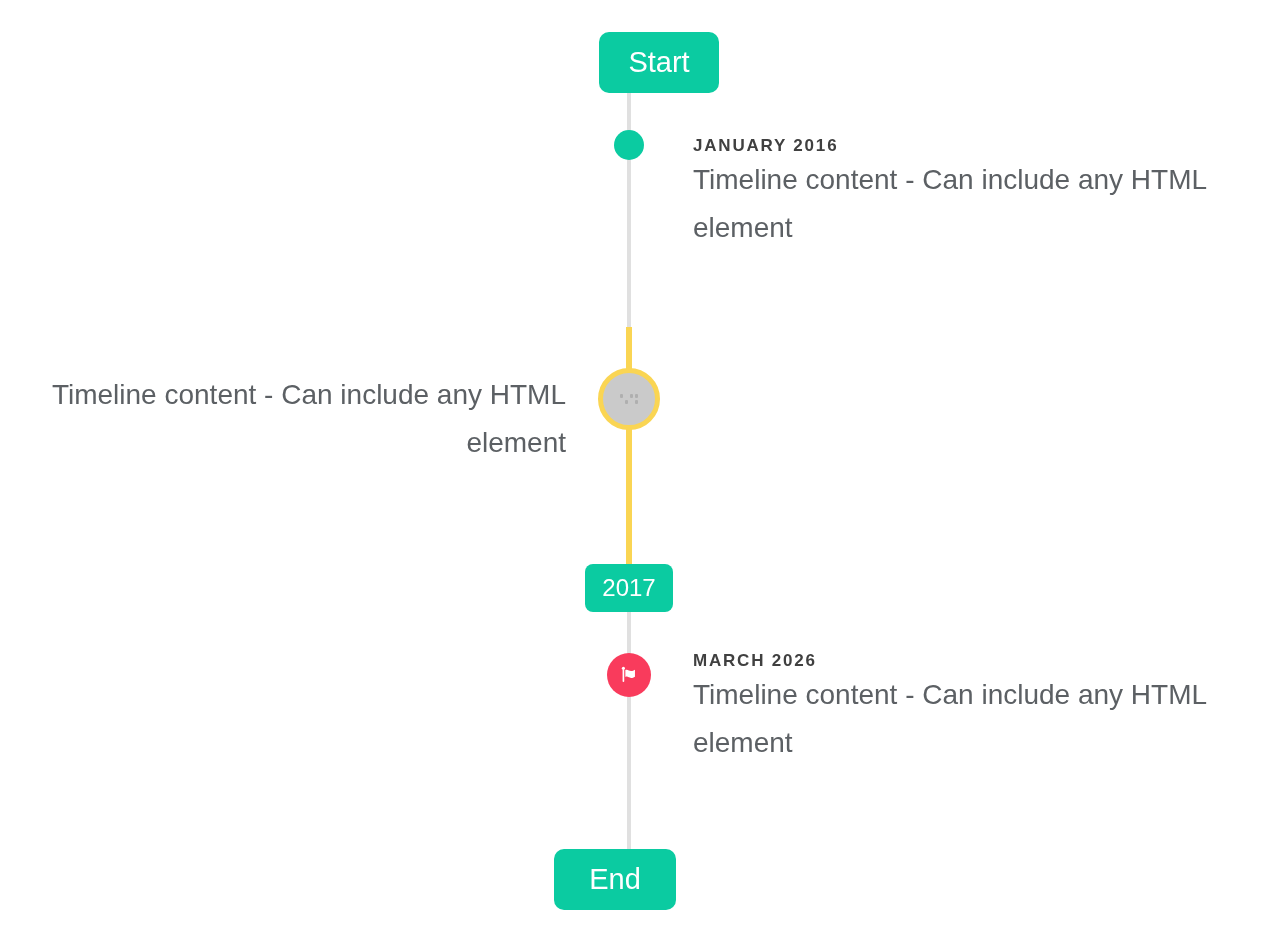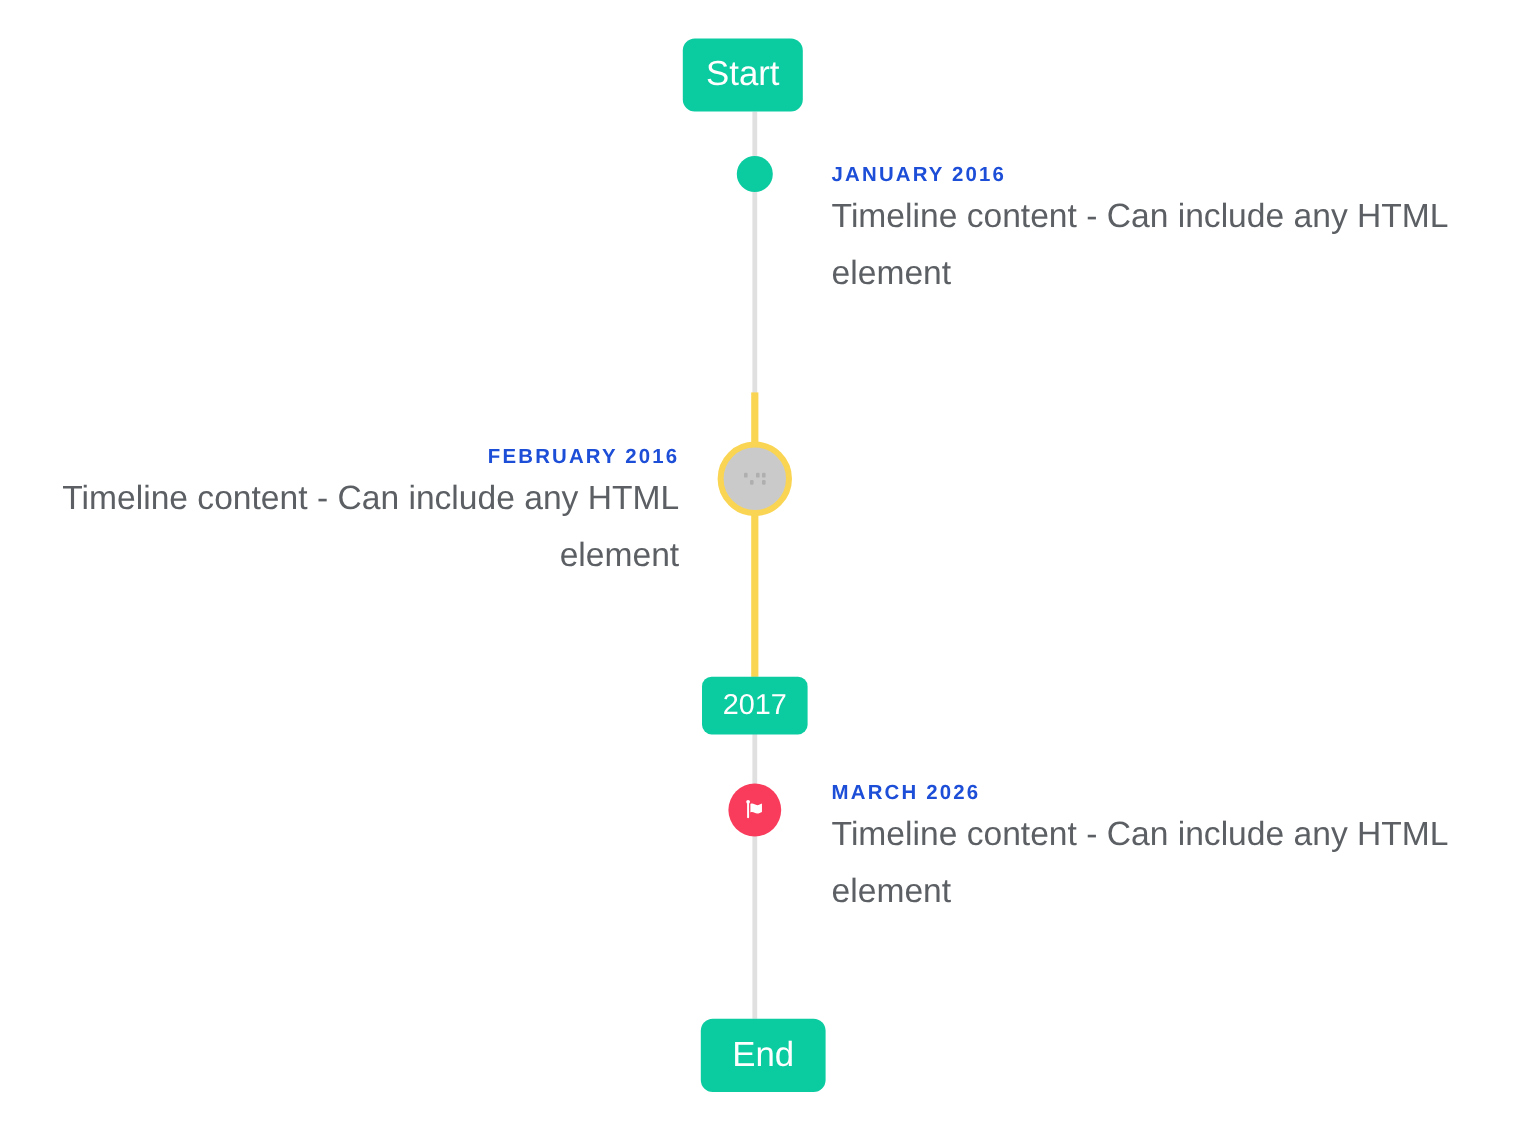--- a/index.html
+++ b/index.html
@@ -37,23 +37,23 @@
     position: absolute;
     background: #0bcba1;
     color: #ffffff;
     display: flex;
     align-items: center;
     justify-content: center;
     border-radius: 10px;
     z-index: 4;
     box-sizing: border-box;
   }
-  .badge.start { left: 569px; top: 32px;  width: 100px; height: 61px; font-size: 29px; }
+  .badge.start { left: 599px; top: 32px;  width: 120px; height: 61px; font-size: 29px; }
   .badge.year  { left: 585px; top: 564px; width: 88px;  height: 48px; font-size: 24px; border-radius: 8px; }
-  .badge.end   { left: 584px; top: 849px; width: 104px; height: 61px; font-size: 29px; }
+  .badge.end   { left: 554px; top: 849px; width: 122px; height: 61px; font-size: 29px; }
   
   .marker {
     position: absolute;
     border-radius: 50%;
     z-index: 3;
     box-sizing: border-box;
     display: flex;
     align-items: center;
     justify-content: center;
   }
@@ -94,21 +94,21 @@
     width: 535px;
     z-index: 3;
   }
   .event-block.right { left: 693px; text-align: left; }
   .event-block.left  { left: 36px; width: 530px; text-align: right; }
   .event-heading {
     font-size: 17px;
     font-weight: 700;
     letter-spacing: 1.8px;
     line-height: 20px;
-    color: #1d4ed8;
+    color: #404040;
   }
   .event-content {
     font-size: 28px;
     line-height: 48px;
     color: #5c6064;
   }
   .block-jan { top: 136px; }
   .block-feb { top: 371px; }
   .block-mar { top: 651px; }
 </style>
@@ -136,21 +136,20 @@
         <i class="blank"></i>
         <i></i>
         <i></i>
       <i class="blank"></i>
         <i></i>
         <i class="blank"></i>
         <i></i>
     </span>
   </div>
   <div class="event-block left block-feb">
-    <div class="event-heading">FEBRUARY 2016</div>
     <div class="event-content">Timeline content - Can include any HTML element</div>
   </div>
 
   <div class="badge year">
     <span>2017</span>
   </div>
 
   <div class="marker flag">
     <span style="display:flex;">
       <svg viewBox="0 0 24 24" xmlns="http://www.w3.org/2000/svg" aria-hidden="true">

